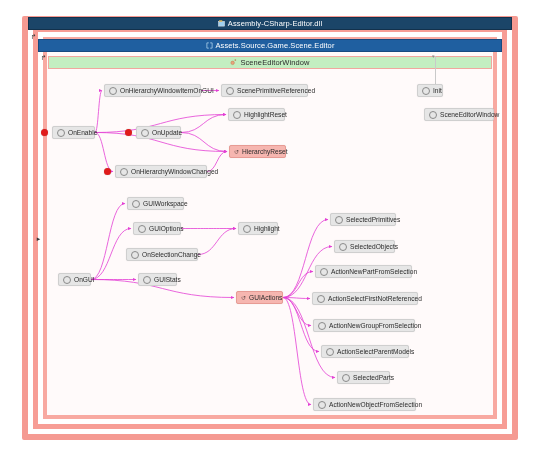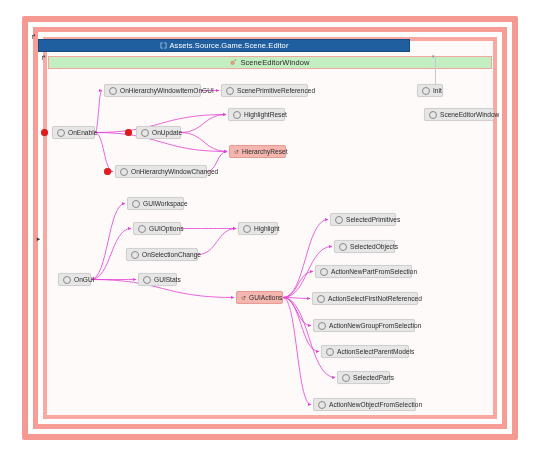--- a/index.html
+++ b/index.html
@@ -12,21 +12,21 @@
   .f2{left:28px;top:22px;width:484px;height:412px;border:5px solid #ffffff;background:#fdf0ee;box-sizing:border-box;}
   .f3{left:33px;top:27px;width:474px;height:402px;border:5px solid #f79d95;background:#fdf1ef;box-sizing:border-box;}
   .f4{left:38px;top:32px;width:464px;height:392px;border:5px solid #ffffff;background:#fdf1ef;box-sizing:border-box;}
   .f5{left:43px;top:37px;width:454px;height:382px;border:4px solid #f8a9a1;background:#fffafa;box-sizing:border-box;}
 
   
   .hdr{position:absolute;box-sizing:border-box;display:flex;align-items:center;justify-content:center;
        font-size:7.5px;letter-spacing:.1px;}
   .hdr-assembly{left:28px;top:17px;width:484px;height:13px;background:#1b4568;color:#ffffff;
        border:1px solid #12314c;}
-  .hdr-ns{left:38px;top:39px;width:372px;height:13px;background:#1f5fa0;color:#ffffff;
+  .hdr-ns{left:38px;top:39px;width:464px;height:13px;background:#1f5fa0;color:#ffffff;
        border:1px solid #174a80;}
   .hdr-type{left:48px;top:56px;width:444px;height:13px;background:#c3eec1;color:#2d2d2d;
        border:1px solid #f0a79f;}
   .hdr .glyph{margin-right:3px;display:inline-flex;align-items:center;}
 
   
   .expander{position:absolute;width:9px;height:9px;display:flex;align-items:center;justify-content:center;
        font-size:7px;color:#3a3a3a;}
 
   
@@ -52,20 +52,29 @@
 <body>
 
 <div id="root">
 
   <div class="frame f1"></div>
   <div class="frame f2"></div>
   <div class="frame f3"></div>
   <div class="frame f4"></div>
   <div class="frame f5"></div>
 
+  <div class="hdr hdr-assembly">
+    <span class="glyph">
+      <svg width="7" height="7" viewBox="0 0 8 8">
+          <rect x="0.5" y="1.5" width="7" height="5.5" fill="#9fd0f0" stroke="#e0e0e0" stroke-width="0.6"></rect>
+          <rect x="1.6" y="0.5" width="3" height="1.5" fill="#f5d27a" stroke="#c8a44e" stroke-width="0.5"></rect>
+        </svg>
+    </span>
+    <span>Assembly-CSharp-Editor.dll</span>
+  </div>
 
   <div class="hdr hdr-ns">
     <span class="glyph">
       <svg width="7" height="7" viewBox="0 0 8 8">
           <path d="M1 1 L1 7 M1 1 L3.2 1 M1 7 L3.2 7 M7 1 L7 7 M7 1 L4.8 1 M7 7 L4.8 7" stroke="#bfe0f5" stroke-width="0.8" fill="none"></path>
         </svg>
     </span>
     <span>Assets.Source.Game.Scene.Editor</span>
   </div>
 

